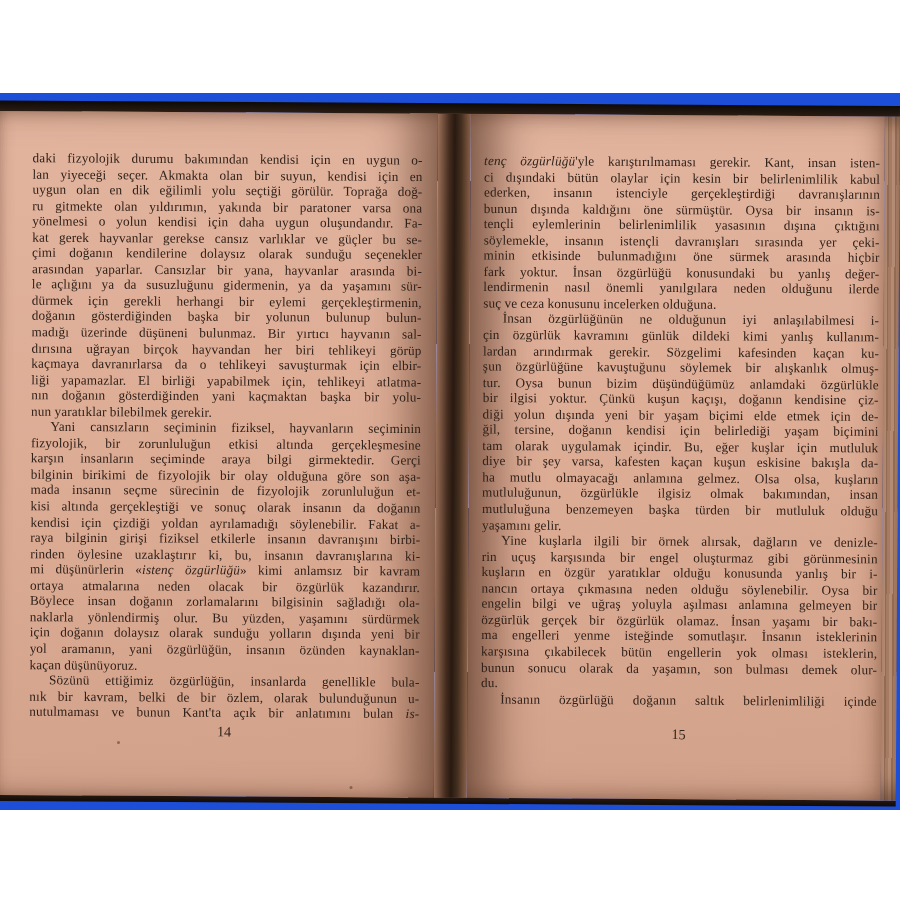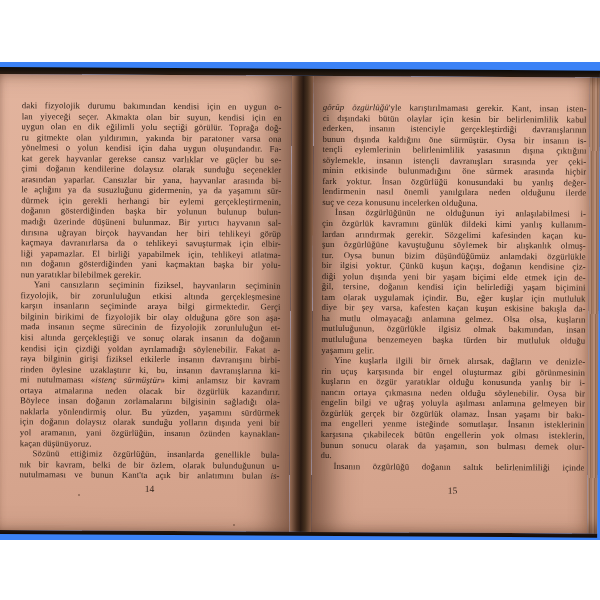--- a/index.html
+++ b/index.html
@@ -1,21 +1,21 @@
 <!DOCTYPE html>
 <html><head>
 <meta charset="utf-8">
 <style>
   html,body{margin:0;padding:0;}
   body{
     width:600px;height:600px;position:relative;overflow:hidden;
     background:#ffffff;
     font-family:"Liberation Serif", serif;
   }
-  .frame{position:absolute;left:0;top:62px;width:600px;height:478px;background:#3b82f6;}
+  .frame{position:absolute;left:0;top:62px;width:600px;height:478px;background:#1d4ed8;}
   .book{
     position:absolute;left:0;top:5px;width:600px;height:469px;
     transform:rotate(0.35deg);transform-origin:0 0;
   }
   .top-edge{width:100%;height:7px;background:linear-gradient(180deg,#0d0a07,#2a1c12);}
   .spread{display:flex;height:456px;width:600px;}
   .page{position:relative;background:linear-gradient(175deg,#e2b49e 0%,#dcab94 55%,#d2a18a 100%);}
   .page-left{
     width:292px;
     box-shadow:inset -28px 0 30px -12px rgba(62,32,17,.55),
@@ -87,37 +87,37 @@
             <div class="line end"><span>nun yaratıklar bilebilmek gerekir.</span></div>
             <div class="line ind"><span>Yani cansızların seçiminin fiziksel, hayvanların seçiminin</span></div>
             <div class="line"><span>fizyolojik, bir zorunluluğun etkisi altında gerçekleşmesine</span></div>
             <div class="line"><span>karşın insanların seçiminde araya bilgi girmektedir. Gerçi</span></div>
             <div class="line"><span>bilginin birikimi de fizyolojik bir olay olduğuna göre son aşa-</span></div>
             <div class="line"><span>mada insanın seçme sürecinin de fizyolojik zorunluluğun et-</span></div>
             <div class="line"><span>kisi altında gerçekleştiği ve sonuç olarak insanın da doğanın</span></div>
             <div class="line"><span>kendisi için çizdiği yoldan ayrılamadığı söylenebilir. Fakat a-</span></div>
             <div class="line"><span>raya bilginin girişi fiziksel etkilerle insanın davranışını birbi-</span></div>
             <div class="line"><span>rinden öylesine uzaklaştırır ki, bu, insanın davranışlarına ki-</span></div>
-            <div class="line"><span>mi nutulmaması «</span><span class="it">istenç sürmüştür</span><span>» kimi anlamsız bir kavram</span></div>
+            <div class="line"><span>mi düşünürlerin «</span><span class="it">istenç özgürlüğü</span><span>» kimi anlamsız bir kavram</span></div>
             <div class="line"><span>ortaya atmalarına neden olacak bir özgürlük kazandırır.</span></div>
             <div class="line"><span>Böylece insan doğanın zorlamalarını bilgisinin sağladığı ola-</span></div>
             <div class="line"><span>naklarla yönlendirmiş olur. Bu yüzden, yaşamını sürdürmek</span></div>
             <div class="line"><span>için doğanın dolaysız olarak sunduğu yolların dışında yeni bir</span></div>
             <div class="line"><span>yol aramanın, yani özgürlüğün, insanın özünden kaynaklan-</span></div>
             <div class="line end"><span>kaçan düşünüyoruz.</span></div>
             <div class="line ind"><span>Sözünü ettiğimiz özgürlüğün, insanlarda genellikle bula-</span></div>
             <div class="line"><span>nık bir kavram, belki de bir özlem, olarak bulunduğunun u-</span></div>
             <div class="line"><span>nutulmaması ve bunun Kant'ta açık bir anlatımını bulan </span><span class="it">is-</span></div>
           </div>
         <div class="page-number">14</div>
       </section>
       <div class="gutter"></div>
       <section class="page page-right">
         <div class="text-block">
-            <div class="line"><span class="it">görüp özgürlüğü</span><span>'yle karıştırılmaması gerekir. Kant, insan isten-</span></div>
+            <div class="line"><span class="it">tenç özgürlüğü</span><span>'yle karıştırılmaması gerekir. Kant, insan isten-</span></div>
             <div class="line"><span>ci dışındaki bütün olaylar için kesin bir belirlenimlilik kabul</span></div>
             <div class="line"><span>ederken, insanın istenciyle gerçekleştirdiği davranışlarının</span></div>
             <div class="line"><span>bunun dışında kaldığını öne sürmüştür. Oysa bir insanın is-</span></div>
             <div class="line"><span>tençli eylemlerinin belirlenimlilik yasasının dışına çıktığını</span></div>
             <div class="line"><span>söylemekle, insanın istençli davranışları sırasında yer çeki-</span></div>
             <div class="line"><span>minin etkisinde bulunmadığını öne sürmek arasında hiçbir</span></div>
             <div class="line"><span>fark yoktur. İnsan özgürlüğü konusundaki bu yanlış değer-</span></div>
             <div class="line"><span>lendirmenin nasıl önemli yanılgılara neden olduğunu ilerde</span></div>
             <div class="line end"><span>suç ve ceza konusunu incelerken olduğuna.</span></div>
             <div class="line ind"><span>İnsan özgürlüğünün ne olduğunun iyi anlaşılabilmesi i-</span></div>

